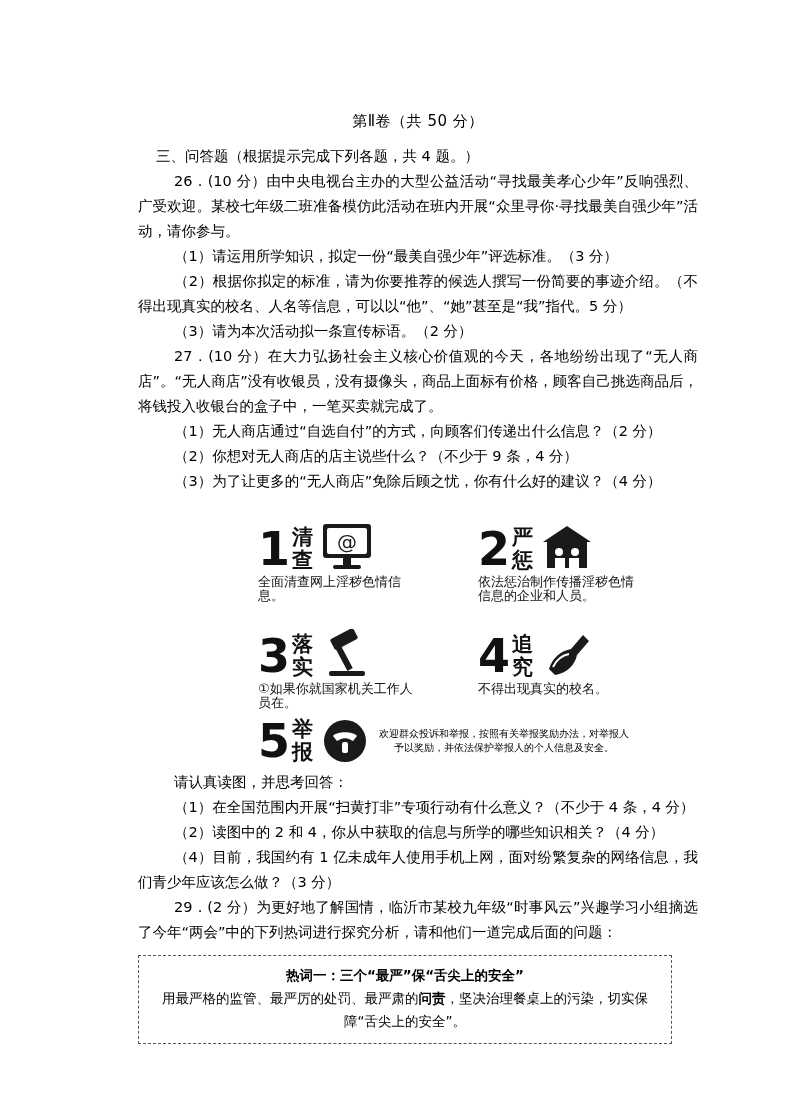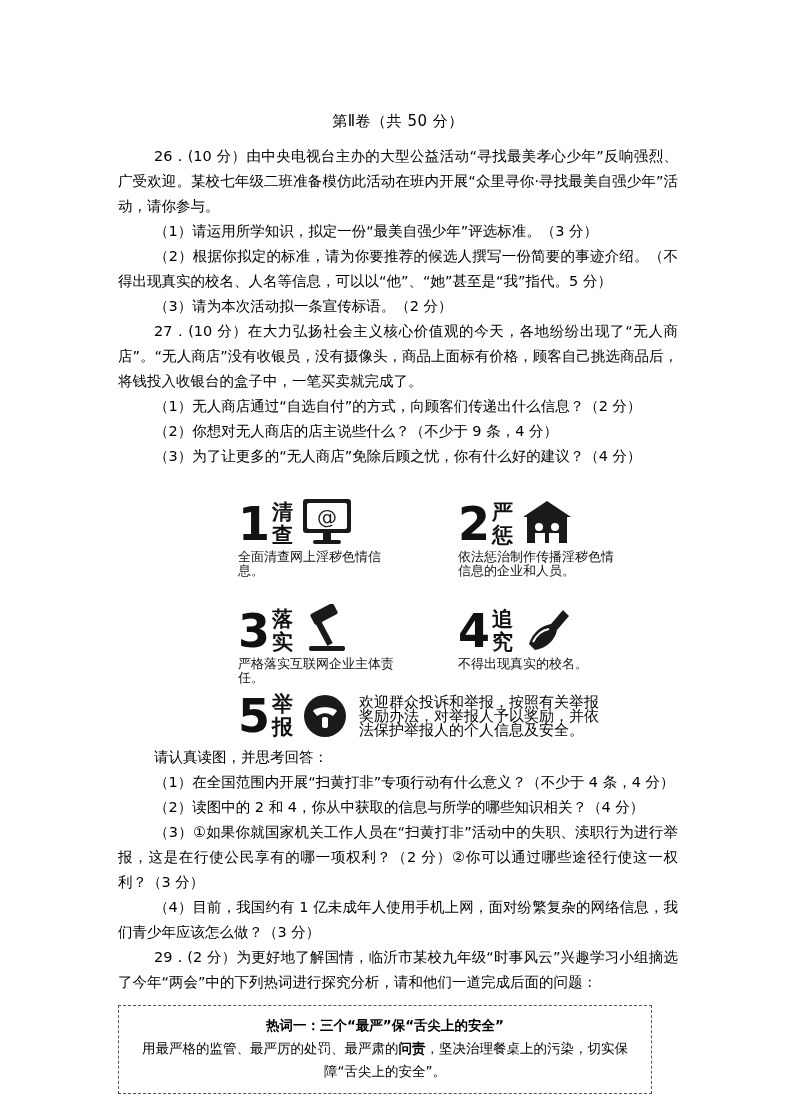--- a/index.html
+++ b/index.html
@@ -14,20 +14,21 @@
     color: #000;
     position: relative;
     overflow: hidden;
   }
   .page {
     position: relative;
     width: 761px;
     height: 1119px;
     padding: 0;
     box-sizing: border-box;
+    margin-left: 20px;
   }
   .content {
     position: absolute;
     left: 118px;
     top: 108px;
     width: 560px;
   }
   .center-title {
     text-align: center;
     font-size: 15px;
@@ -101,24 +102,25 @@
     margin-top: 3px;
     color: #111;
   }
   .row5 {
     display: flex;
     align-items: center;
     margin-left: 120px;
     margin-top: 6px;
   }
   .row5 .cap5 {
-    font-size: 15px;
+    font-size: 10px;
     line-height: 14px;
     width: 250px;
     margin-left: 8px;
+    text-align: center;
   }
   
   .hotbox {
     border: 1px dashed #555;
     padding: 8px 10px 10px 10px;
     margin-top: 10px;
     width: 534px;
     box-sizing: border-box;
   }
   .hotbox p {
@@ -135,20 +137,21 @@
   }
 </style>
 </head>
 <body>
 
 <div class="page">
   <div class="content">
 
     <div class="center-title">第Ⅱ卷（共 50 分）</div>
 
+    <p class="para section-head">三、问答题（根据提示完成下列各题，共 4 题。）</p>
 
     <p class="para indent2">26．(10 分）由中央电视台主办的大型公益活动“寻找最美孝心少年”反响强烈、广受欢迎。某校七年级二班准备模仿此活动在班内开展“众里寻你·寻找最美自强少年”活动，请你参与。</p>
     <p class="para indent2">（1）请运用所学知识，拟定一份“最美自强少年”评选标准。（3 分）</p>
     <p class="para indent2">（2）根据你拟定的标准，请为你要推荐的候选人撰写一份简要的事迹介绍。（不得出现真实的校名、人名等信息，可以以“他”、“她”甚至是“我”指代。5 分）</p>
     <p class="para indent2">（3）请为本次活动拟一条宣传标语。（2 分）</p>
 
     <p class="para indent2">27．(10 分）在大力弘扬社会主义核心价值观的今天，各地纷纷出现了“无人商店”。“无人商店”没有收银员，没有摄像头，商品上面标有价格，顾客自己挑选商品后，将钱投入收银台的盒子中，一笔买卖就完成了。</p>
     <p class="para indent2">（1）无人商店通过“自选自付”的方式，向顾客们传递出什么信息？（2 分）</p>
     <p class="para indent2">（2）你想对无人商店的店主说些什么？（不少于 9 条，4 分）</p>
     <p class="para indent2">（3）为了让更多的“无人商店”免除后顾之忧，你有什么好的建议？（4 分）</p>
@@ -208,21 +211,21 @@
               <span class="cnlabel">实</span>
             </span>
             <span class="icon-box">
               <svg width="56" height="50" viewBox="0 0 56 50">
                 <rect x="12" y="4" width="26" height="12" rx="2" transform="rotate(-28 25 10)" fill="#1a1a1a"></rect>
                 <rect x="22" y="16" width="6" height="26" transform="rotate(-28 25 29)" fill="#1a1a1a"></rect>
                 <rect x="10" y="42" width="36" height="5" rx="2" fill="#1a1a1a"></rect>
               </svg>
             </span>
           </div>
-          <div class="cap">严格落实互联网企业主体责任。</div>
+          <div class="cap">①如果你就国家机关工作人员在。</div>
         </div>
 
         <div class="cell second">
           <div class="cell-top">
             <span class="bignum">4</span>
             <span class="cn2">
               <span class="cnlabel">追</span>
               <span class="cnlabel">究</span>
             </span>
             <span class="icon-box">
@@ -250,21 +253,20 @@
           </svg>
         </span>
         <span class="cap5">欢迎群众投诉和举报，按照有关举报奖励办法，对举报人予以奖励，并依法保护举报人的个人信息及安全。</span>
       </div>
 
     </div>
 
     <p class="para indent2">请认真读图，并思考回答：</p>
     <p class="para indent2">（1）在全国范围内开展“扫黄打非”专项行动有什么意义？（不少于 4 条，4 分）</p>
     <p class="para indent2">（2）读图中的 2 和 4，你从中获取的信息与所学的哪些知识相关？（4 分）</p>
-    <p class="para indent2">（3）①如果你就国家机关工作人员在“扫黄打非”活动中的失职、渎职行为进行举报，这是在行使公民享有的哪一项权利？（2 分）②你可以通过哪些途径行使这一权利？（3 分）</p>
     <p class="para indent2">（4）目前，我国约有 1 亿未成年人使用手机上网，面对纷繁复杂的网络信息，我们青少年应该怎么做？（3 分）</p>
 
     <p class="para indent2">29．(2 分）为更好地了解国情，临沂市某校九年级“时事风云”兴趣学习小组摘选了今年“两会”中的下列热词进行探究分析，请和他们一道完成后面的问题：</p>
 
     <div class="hotbox">
       <p class="hot-title">热词一：三个“最严”保“舌尖上的安全”</p>
       <p><span>用最严格的监管、最严厉的处罚、最严肃的</span><span class="bold">问责</span><span>，坚决治理餐桌上的污染，切实保障“舌尖上的安全”。</span></p>
     </div>
 
   </div>

